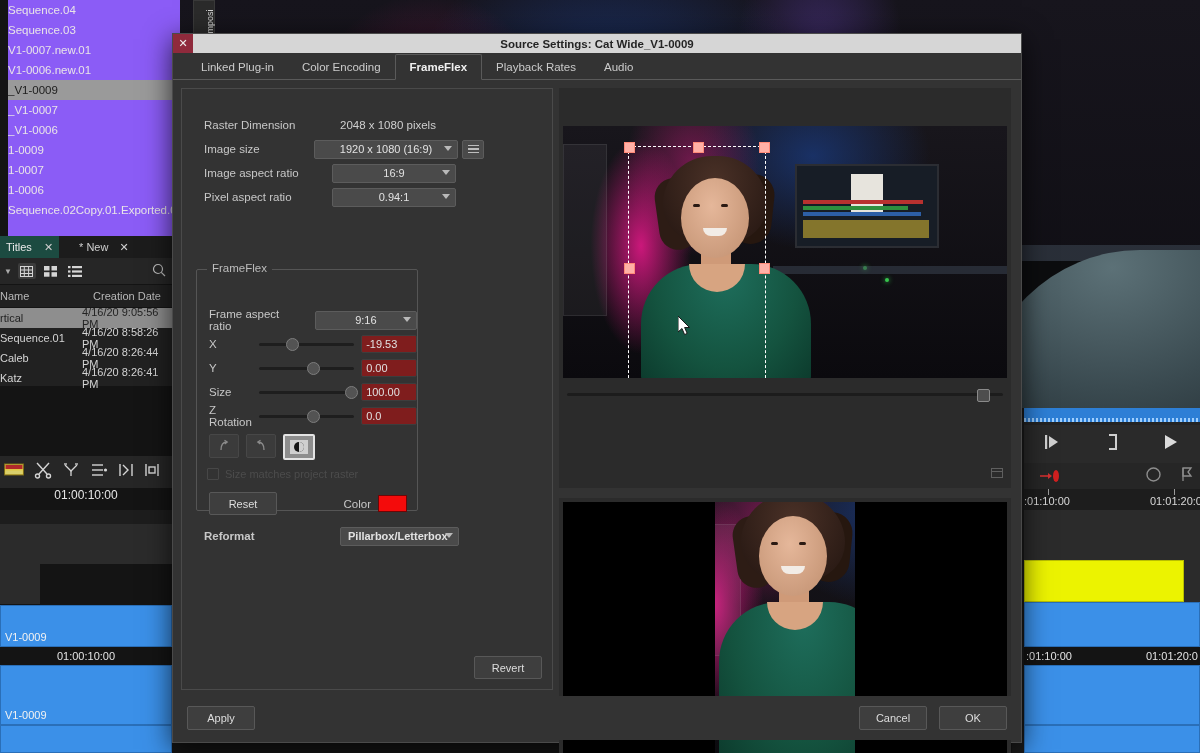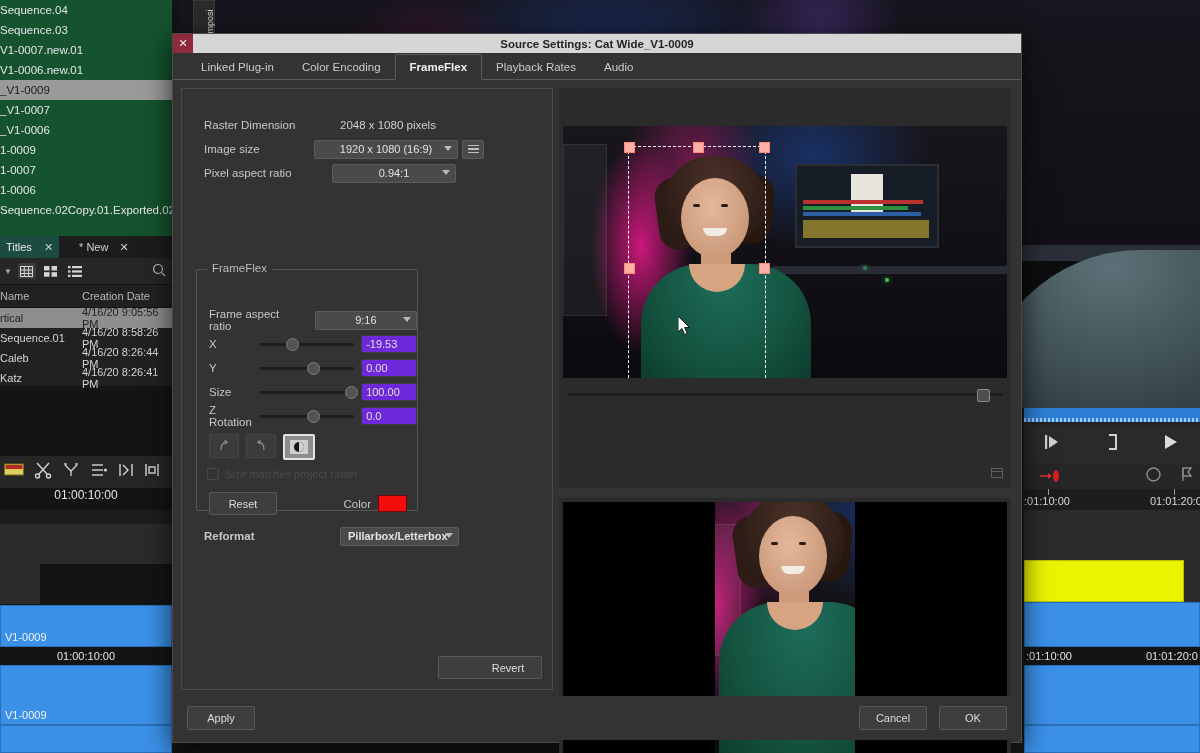--- a/index.html
+++ b/index.html
@@ -31,37 +31,37 @@
   .bgbar{position:absolute;left:180px;top:420px;width:1020px;height:24px;background:#242424;}
 
   
   .vtab{position:absolute;left:193px;top:0;width:20px;height:36px;background:#2b2b2b;border:1px solid #3a3a3a;}
   .vtab span{display:block;transform:rotate(-90deg) translate(-10px,-2px);transform-origin:left top;
              font-size:9px;color:#d2d2d2;white-space:nowrap;position:absolute;left:13px;top:34px;}
 
   
   #leftcol{position:absolute;left:0;top:0;width:172px;height:753px;}
 
-  .bin{position:absolute;left:0;top:0;width:172px;height:268px;background:#14532d;overflow:hidden;}
+  .bin{position:absolute;left:8px;top:0;width:172px;height:268px;background:#8b5cf6;overflow:hidden;}
   .bin .row{height:20px;line-height:20px;padding-left:0;font-size:11.5px;color:#e9e4e8;white-space:nowrap;}
   .bin .row.sel{background:#9a9a9a;color:#1c1c1c;}
 
   .pool{position:absolute;left:0;top:236px;width:172px;height:150px;background:#212121;}
   .pooltabs{height:22px;display:flex;align-items:center;background:#1c1c1c;}
   .ptab{height:22px;line-height:22px;font-size:11px;padding:0 6px;display:flex;align-items:center;gap:12px;}
   .ptab.active{background:#1c4b41;color:#eaeaea;}
   .ptab.new{color:#cfcfcf;gap:11px;}
   .ptab .x{font-size:11px;color:#cfcfcf;}
   .poolbar{height:26px;display:flex;align-items:center;gap:6px;padding:0 4px;background:#262626;border-bottom:1px solid #141414;position:relative;}
   .vwbtn{width:18px;height:16px;display:flex;align-items:center;justify-content:center;border-radius:2px;}
   .vwbtn.on{background:#3c3c3c;}
   .magn{position:absolute;right:6px;top:5px;}
   .poolhead{height:22px;display:flex;align-items:center;font-size:11px;color:#b8b8b8;border-bottom:1px solid #151515;}
   .poolhead .c1{width:82px;padding-left:0;}
-  .poolhead .c2{flex:1;}
+  .poolhead .c2{flex:1;text-align:center;}
   .poolrow{height:20px;display:flex;align-items:center;font-size:11px;color:#d4d4d4;}
   .poolrow.sel{background:#8e8e8e;color:#232323;}
   .poolrow .c1{width:82px;white-space:nowrap;overflow:hidden;}
   .poolrow .c2{flex:1;}
 
   .tlbar{position:absolute;left:0;top:455px;width:172px;height:32px;background:#262626;
          display:flex;align-items:center;gap:10px;padding-left:4px;border-top:1px solid #141414;}
   .tcline{position:absolute;left:0;top:488px;width:172px;height:22px;text-align:center;
           font-size:12px;color:#e6e6e6;font-family:"Liberation Sans",sans-serif;}
   .ruler{position:absolute;left:0;top:510px;width:172px;height:14px;background:#1d1d1d;border-bottom:1px solid #111;}
@@ -117,21 +117,21 @@
   .hambtn i{display:block;width:11px;height:1.5px;background:#bdbdbd;}
 
   .group{position:absolute;left:14px;top:180px;width:220px;height:240px;border:1px solid #555;border-radius:2px;}
   .group .gtitle{position:absolute;top:-8px;left:10px;background:#333;padding:0 5px;font-size:11.5px;color:#bdbdbd;}
 
   .srow{display:flex;align-items:center;height:24px;font-size:11.5px;}
   .srow .sl{width:55px;color:#c7c7c7;}
   .slider{position:relative;width:105px;height:18px;display:flex;align-items:center;}
   .slider .track{width:100%;height:3px;background:#1e1e1e;border-radius:2px;}
   .slider .knob{position:absolute;width:11px;height:11px;border-radius:50%;background:#535353;border:1px solid #7d7d7d;}
-  .numfld{width:55px;height:16px;background:#6d28d9;border:1px solid #3d3d3d;border-radius:2px;
+  .numfld{width:55px;height:16px;background:#7f1d1d;border:1px solid #3d3d3d;border-radius:2px;
           font-size:11px;color:#e0e0e0;line-height:16px;padding-left:4px;margin-left:7px;}
 
   .iconbtn{width:28px;height:22px;background:#3b3b3b;border:1px solid #474747;border-radius:2px;
            display:flex;align-items:center;justify-content:center;}
   .iconbtn.sel{background:#8d8d8d;border:2px solid #e4e4e4;}
 
   .chkrow{display:flex;align-items:center;gap:6px;font-size:11px;color:#4c4c4c;margin-top:8px;margin-left:10px;}
   .chkbox{width:10px;height:10px;border:1px solid #474747;background:#333;border-radius:1px;}
 
   .btn{background:#3e3e3e;border:1px solid #585858;border-radius:2px;color:#ddd;font-size:11px;
@@ -470,20 +470,27 @@
           <span>1920 x 1080 (16:9)</span>
           <span class="car"></span>
         </div>
         <div class="hambtn">
             <i></i>
             <i></i>
             <i></i>
           </div>
       </div>
 
+      <div class="frow">
+        <div class="flabel">Image aspect ratio</div>
+        <div class="sel-ctl" style="width:122px;margin-left:18px;">
+          <span>16:9</span>
+          <span class="car"></span>
+        </div>
+      </div>
 
       <div class="frow">
         <div class="flabel">Pixel aspect ratio</div>
         <div class="sel-ctl" style="width:122px;margin-left:18px;">
           <span>0.94:1</span>
           <span class="car"></span>
         </div>
       </div>
 
       <div class="group">
@@ -571,21 +578,21 @@
 
       <div class="frow" style="position:absolute;top:435px;left:0;width:100%;box-sizing:border-box;font-weight:bold;">
         <div class="flabel" style="padding-left:0;">Reformat</div>
         <div class="sel-ctl" style="width:110px;margin-left:26px;justify-content:flex-start;padding-left:7px;">
           <span>Pillarbox/Letterbox</span>
           <span class="car"></span>
         </div>
       </div>
 
       <div class="revert-wrap">
-        <div class="btn" style="width:66px;height:21px;padding-left:36px;">Revert</div>
+        <div class="btn" style="width:66px;height:21px;">Revert</div>
       </div>
     </div>
 
     <div class="prevTop">
       <div class="vidTop">
         <div class="studio">
           <div class="frame"></div>
           <div class="mon">
             <div class="monwhite"></div>
             <div class="monstrip" style="left:6px;top:34px;width:120px;background:#b8312f;"></div>

